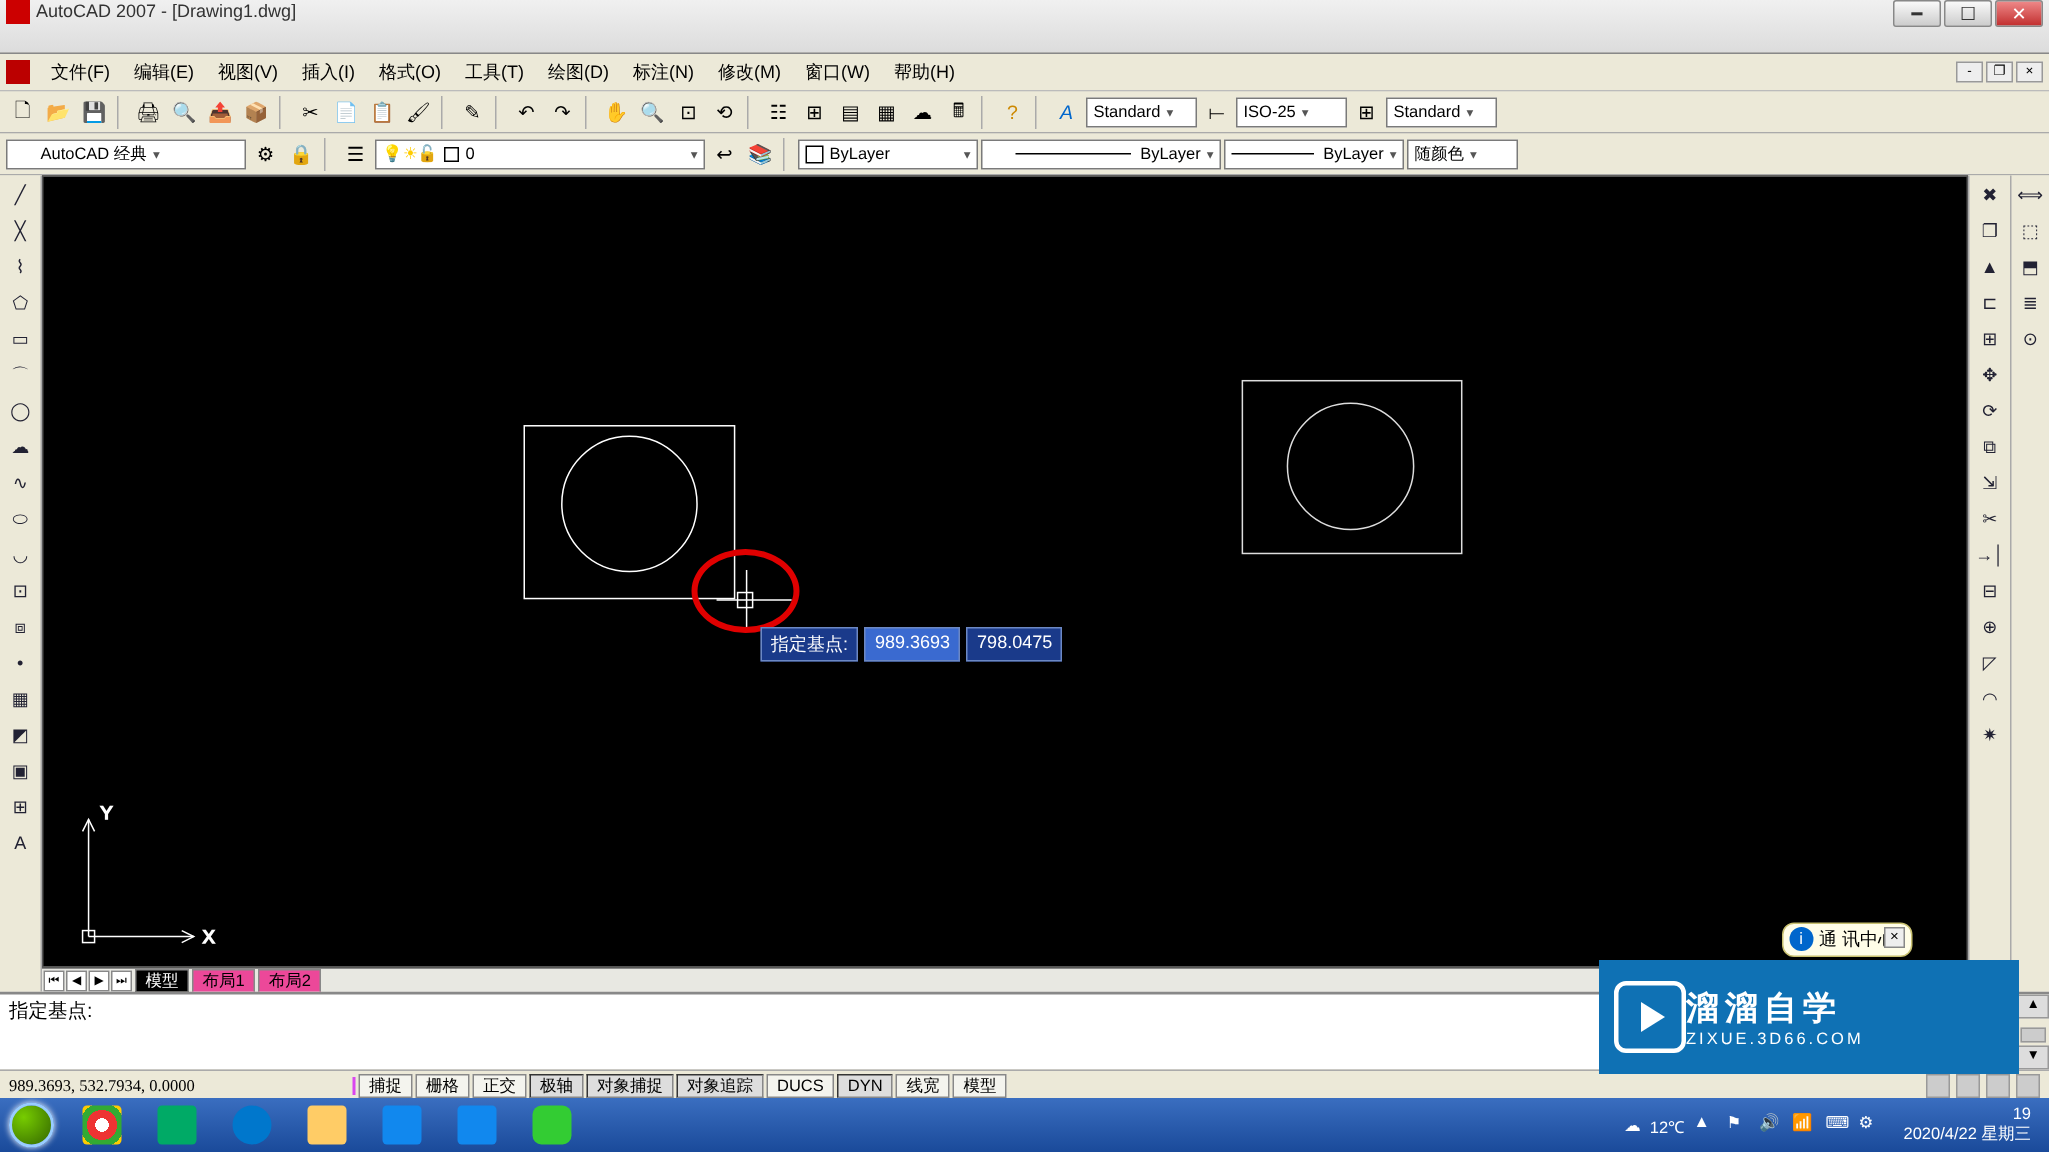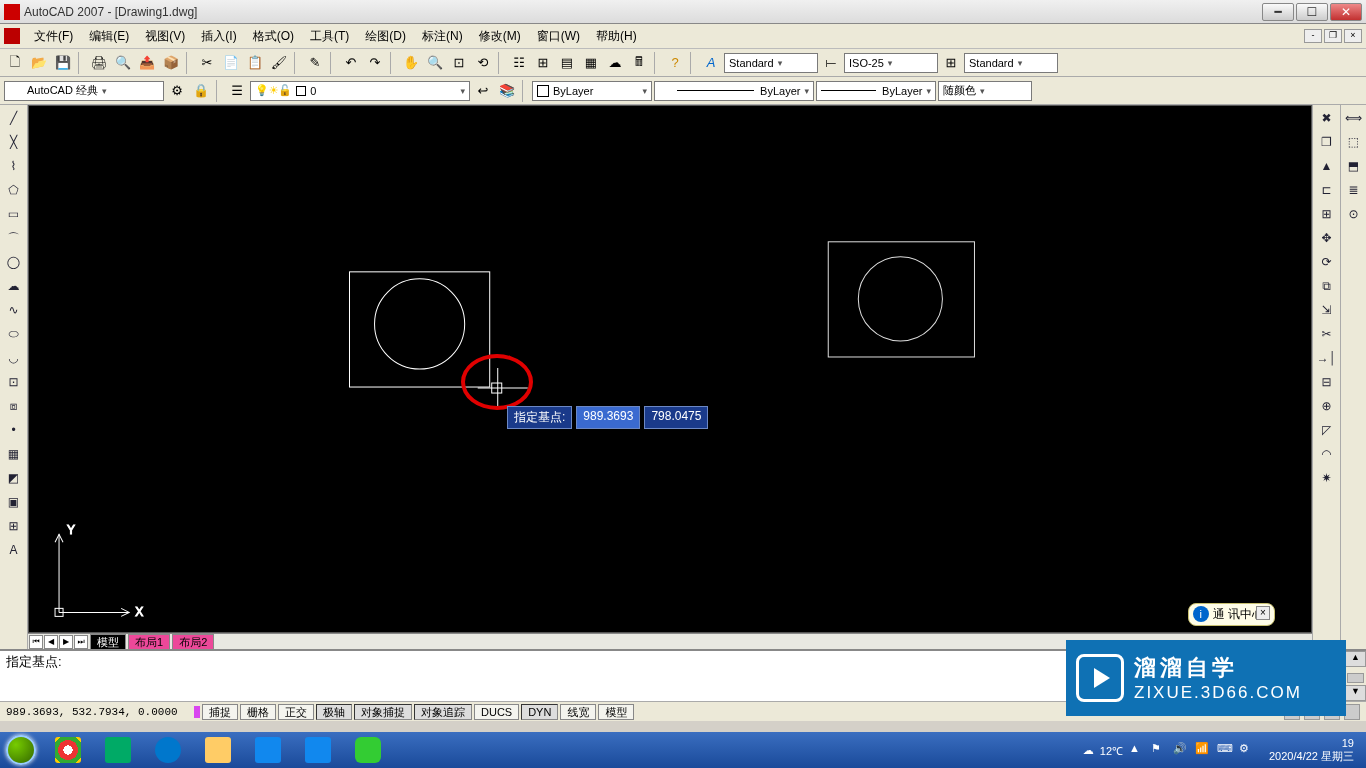--- a/index.html
+++ b/index.html
@@ -1,19 +1,19 @@
 <!DOCTYPE html>
 <html><head>
 <meta charset="utf-8">
 <style>
 * { margin: 0; padding: 0; box-sizing: border-box; font-family: "Microsoft YaHei", SimSun, sans-serif; }
 body { width: 1366px; height: 768px; overflow: hidden; background: #d4d0c8; font-size: 12px; position: relative; }
 
 
-.title-bar { height: 24px; background: linear-gradient(#f0f0f0,#dcdcdc); display: flex; align-items: center; border-bottom: 1px solid #888; }
+.title-bar { height: 36px; background: linear-gradient(#f0f0f0,#dcdcdc); display: flex; border-bottom: 1px solid #888; }
 .title-bar .icon { width: 16px; height: 16px; margin: 0 4px; background: #c00; display:inline-block; }
 .title-bar .title { flex: 1; font-size: 12px; color: #333; }
 .title-bar .win-btns { display: flex; margin-right: 4px; }
 .title-bar .win-btn { width: 32px; height: 18px; margin-left: 2px; border: 1px solid #888; background: linear-gradient(#fafafa,#ccc); display:flex; align-items:center; justify-content:center; font-size:12px; color:#333; border-radius:2px; cursor:pointer; }
 .title-bar .win-btn.close { background: linear-gradient(#e88,#c23030); color:#fff; }
 
 
 .menu-bar { height: 22px; background: #ece9d8; display: flex; align-items: center; padding: 12px 4px; border-bottom: 1px solid #bbb; }
 .menu-bar .app-icon { width:16px; height:16px; background:#b00; margin-right:6px; }
 .menu-item { padding: 2px 8px; font-size:12px; color:#000; cursor:pointer; }
@@ -21,21 +21,21 @@
 .menu-bar .doc-ctrl { width:18px; height:14px; border:1px solid #999; background:#eee; font-size:9px; text-align:center; }
 
 
 .toolbar-row { height: 28px; background:#ece9d8; display:flex; align-items:center; padding:0 4px; border-bottom:1px solid #aaa; gap:2px; }
 .tbtn { width:22px; height:22px; border:1px solid transparent; display:flex; align-items:center; justify-content:center; font-size:13px; cursor:pointer; }
 .t-sep { width:6px; height:22px; border-left:1px solid #aaa; margin:0 2px; }
 .combo { height:20px; border:1px solid #7a7a7a; background:#fff; display:flex; align-items:center; padding:0 4px; font-size:11px; position:relative; }
 .combo .dd { margin-left:4px; font-size:9px; color:#555; cursor:pointer; }
 .combo.wide { width:160px;padding-left:22px; }
 .combo.med { width:120px; }
-.combo.sm { width:94px; }
+.combo.sm { width:74px; }
 .ltype-sample { flex:1; display:flex; align-items:center; }
 .ltype-sample .line { flex:1; border-top:1px solid #000; }
 
 
 .work-area { display:flex; height: 544px; background:#ece9d8; }
 .vtool { width:28px; background:#ece9d8; border-right:1px solid #aaa; display:flex; flex-direction:column; align-items:center; padding-top:2px; gap:2px; }
 .vtool.right { border-left:1px solid #aaa; border-right:none; }
 .vbtn { width:22px; height:22px; border:1px solid transparent; display:flex; align-items:center; justify-content:center; font-size:12px; cursor:pointer; color:#223; }
 
 .canvas-wrap { flex:1; display:flex; flex-direction:column; }
@@ -62,42 +62,42 @@
 
 
 .cmd-area { border-top:2px solid #888; background:#fff; height:52px; display:flex; }
 .cmd-text { flex:1; padding:2px 6px; font-family:SimSun, monospace; font-size:13px; line-height:18px; overflow:hidden; }
 .cmd-scroll { width:22px; background:#ece9d8; border-left:1px solid #aaa; position:relative; }
 .cmd-scroll .arrow { height:16px; border:1px solid #999; background:#ddd; text-align:center; font-size:9px; }
 .cmd-scroll .thumb { position:absolute; bottom:18px; left:2px; right:2px; height:10px; background:#ccc; border:1px solid #999; }
 
 
 .status-bar { height:20px; background:#ece9d8; border-top:1px solid #aaa; display:flex; align-items:center; font-size:11px; }
-.status-coord { width:200px; padding:0 6px; border-right:6px solid #d946ef; font-family:Liberation Mono, monospace; }
+.status-coord { width:237px; padding:0 6px; border-right:2px solid #d946ef; font-family:Liberation Serif, serif; }
 .status-toggle { padding:0 6px; border:1px solid #888; background:#f4f4ee; height:16px; line-height:14px; margin-left:2px; cursor:pointer; }
 .status-toggle.on { border-style:inset; background:#ddd; }
 .status-icons { margin-left:auto; display:flex; gap:4px; padding:0 6px; }
 .st-ic { width:16px; height:16px; background:#ccc; border:1px solid #999; }
 
 
 .taskbar { position:absolute; left:0; right:0; bottom:0; height:36px; background:linear-gradient(#3a6ec0,#1a4a9a); display:flex; align-items:center; }
 .start-orb { width:42px; height:36px; display:flex; align-items:center; justify-content:center; cursor:pointer; }
 .start-orb .orb { width:30px; height:30px; border-radius:50%; background:radial-gradient(circle at 30% 30%,#7c0,#360); border:2px solid #9cf; box-shadow:0 0 4px #fff; }
 .task-item { width:48px; height:32px; margin-left:2px; display:flex; align-items:center; justify-content:center; cursor:pointer; border-radius:2px; }
 .task-icon { width:26px; height:26px; border-radius:3px; }
 .tray { margin-left:auto; display:flex; align-items:center; gap:6px; padding:0 4px; color:#fff; font-size:11px; }
 .tray .tr-ic { width:16px; height:16px; }
 .tray .clock { text-align:right; line-height:13px; font-size:11px; padding:0 8px; }
 
 
-.watermark { position:absolute; right:20px; bottom:52px; width:280px; height:76px; background:#0f71b4; color:#fff; display:flex; align-items:center; padding:6px 10px; gap:10px; z-index:50; }
+.watermark { position:absolute; right:20px; bottom:52px; width:280px; height:76px; background:#0f71b4; color:#fff; display:flex; align-items:center; padding:6px 10px; z-index:50; }
 .watermark .play { width:48px; height:48px; border:3px solid #fff; border-radius:8px; display:flex; align-items:center; justify-content:center; }
 .watermark .play::after { content:""; border-left:16px solid #fff; border-top:10px solid transparent; border-bottom:10px solid transparent; margin-left:4px; }
 .watermark .txt .big { font-size:22px; font-weight:bold; letter-spacing:4px; }
-.watermark .txt .small { font-size:17px; letter-spacing:2px;text-align:right; }
+.watermark .txt .small { font-size:11px; letter-spacing:2px;text-align:right; }
 </style>
 </head>
 <body>
 
 <div class="title-bar">
   <span class="icon"></span>
   <span class="title">AutoCAD 2007 - [Drawing1.dwg]</span>
   <div class="win-btns">
     <div class="win-btn">━</div>
     <div class="win-btn">☐</div>

